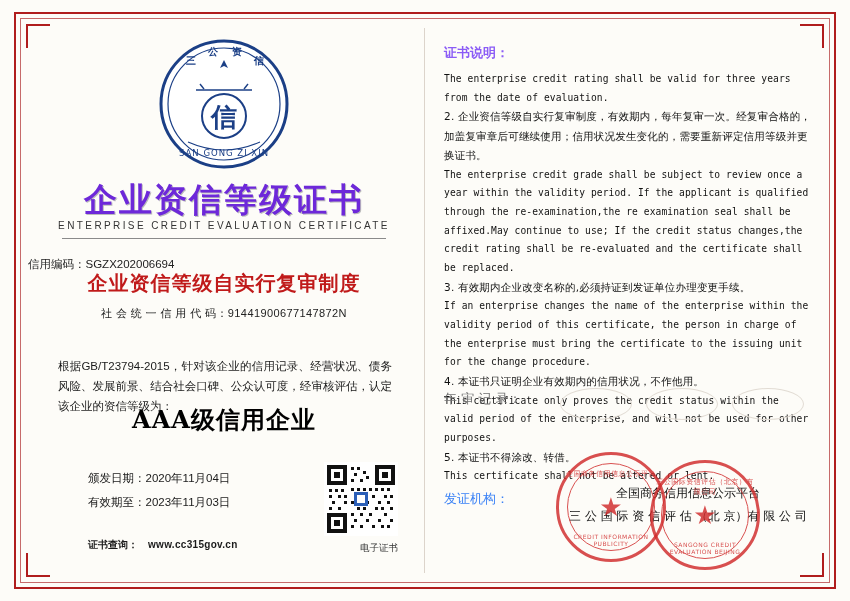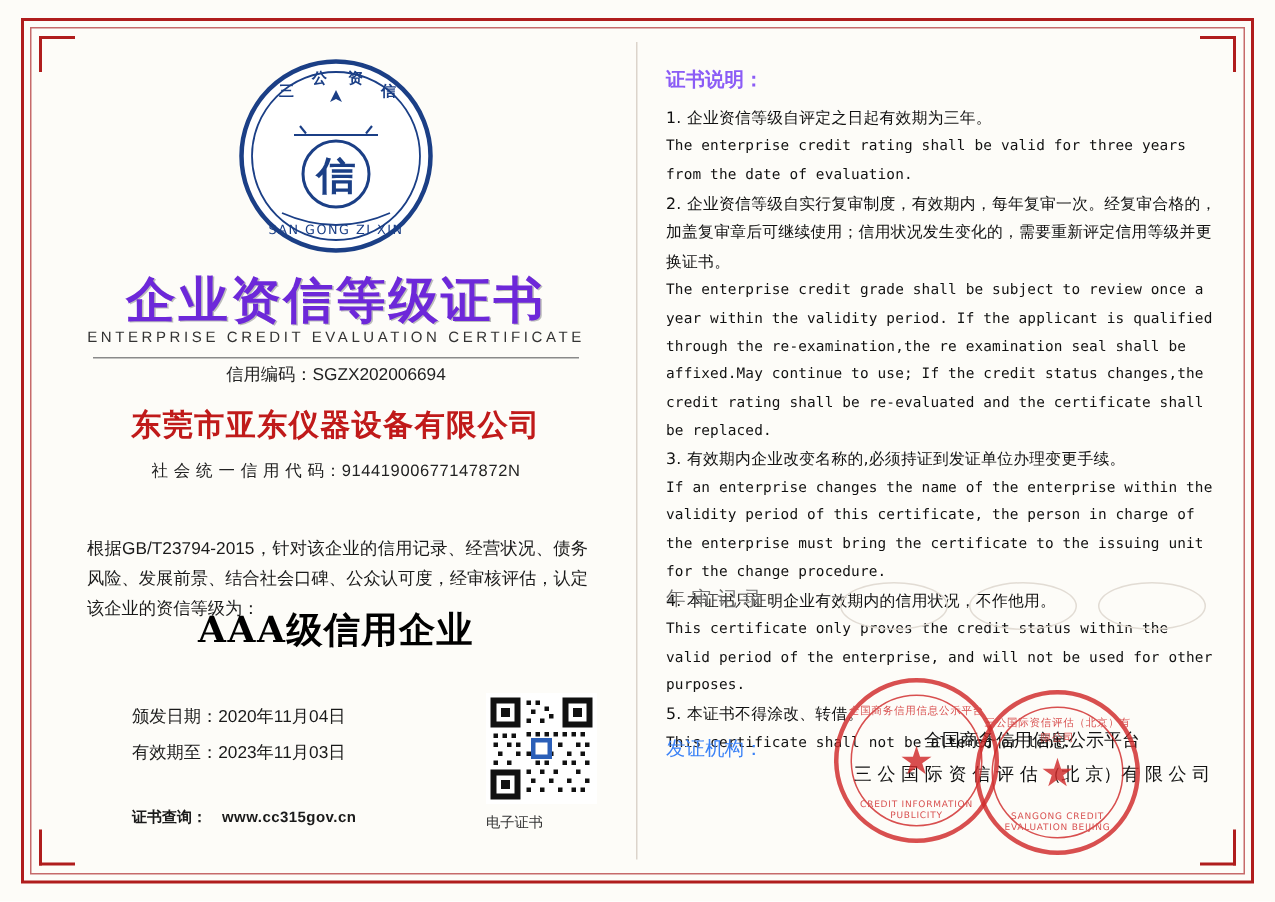--- a/index.html
+++ b/index.html
@@ -104,24 +104,23 @@
     position: absolute;
     top: 212px;
     left: 34px;
     width: 324px;
     height: 1px;
     background: #8a8a8a;
   }
 
   .cert-no {
     position: absolute;
-    top: 216px;
+    top: 231px;
     left: 0;
     width: 392px;
-    text-align: center;
     font-size: 11.5px;
     color: #222;
   }
   .company {
     position: absolute;
     top: 244px;
     left: 0;
     width: 392px;
     text-align: center;
     font-family: "DejaVu Sans", sans-serif;
@@ -189,21 +188,21 @@
     top: 436px;
     width: 74px;
     height: 74px;
     background: #ffffff;
   }
   .qr-label {
     position: absolute;
     left: 296px;
     top: 516px;
     width: 74px;
-    text-align: left;
+    text-align: right;
     font-size: 9.5px;
     color: #333;
   }
 
   
   .right-pane {
     position: absolute;
     left: 444px;
     top: 44px;
     width: 368px;
@@ -350,21 +349,21 @@
         <text x="66" y="118" text-anchor="middle" fill="#1b3f86" font-family="DejaVu Sans, sans-serif" font-size="8.5" letter-spacing="1">SAN GONG ZI XIN</text>
         <path d="M30 104 q36 16 72 0" fill="none" stroke="#1b3f86" stroke-width="1.2"></path>
       </svg>
     </div>
 
     <div class="title-cn">企业资信等级证书</div>
     <div class="title-en">ENTERPRISE CREDIT EVALUATION CERTIFICATE</div>
     <div class="title-rule"></div>
 
     <div class="cert-no">信用编码：SGZX202006694</div>
-    <div class="company">东莞市亚东仪器设备有限公司</div>
+    <div class="company">企业资信等级自实行复审制度</div>
     <div class="credit-code">社 会 统 一 信 用 代 码：91441900677147872N</div>
 
     <div class="body-text">根据GB/T23794-2015，针对该企业的信用记录、经营状况、债务风险、发展前景、结合社会口碑、公众认可度，经审核评估，认定该企业的资信等级为：</div>
 
     <div class="grade">AAA级信用企业</div>
 
     <div class="dates">
       <div>
         <span>颁发日期：</span><span>2020年11月04日</span>
       </div>
@@ -452,21 +451,20 @@
         <rect x="33" y="33" width="8" height="8" fill="#ffffff"></rect>
       </svg>
     </div>
     <div class="qr-label">电子证书</div>
   </div>
 
   <div class="right-pane">
     <div class="notes-title">证书说明：</div>
     <div class="notes-list">
       <div>
-        <div class="cn">1. 企业资信等级自评定之日起有效期为三年。</div>
         <div class="en">The enterprise credit rating shall be valid for three years from the date of evaluation.</div>
       </div>
       <div>
         <div class="cn">2. 企业资信等级自实行复审制度，有效期内，每年复审一次。经复审合格的，加盖复审章后可继续使用；信用状况发生变化的，需要重新评定信用等级并更换证书。</div>
         <div class="en">The enterprise credit grade shall be subject to review once a year within the validity period. If the applicant is qualified through the re-examination,the re examination seal shall be affixed.May continue to use; If the credit status changes,the credit rating shall be re-evaluated and the certificate shall be replaced.</div>
       </div>
       <div>
         <div class="cn">3. 有效期内企业改变名称的,必须持证到发证单位办理变更手续。</div>
         <div class="en">If an enterprise changes the name of the enterprise within the validity period of this certificate, the person in charge of the enterprise must bring the certificate to the issuing unit for the change procedure.</div>
       </div>

